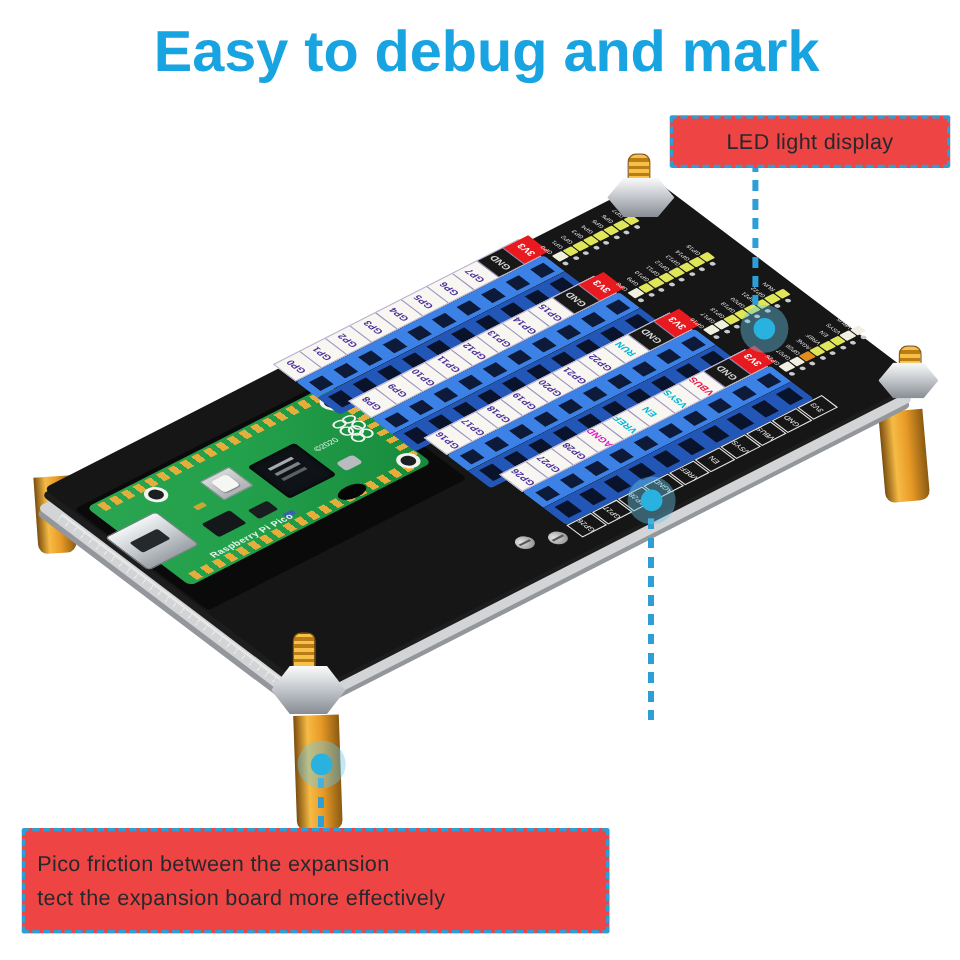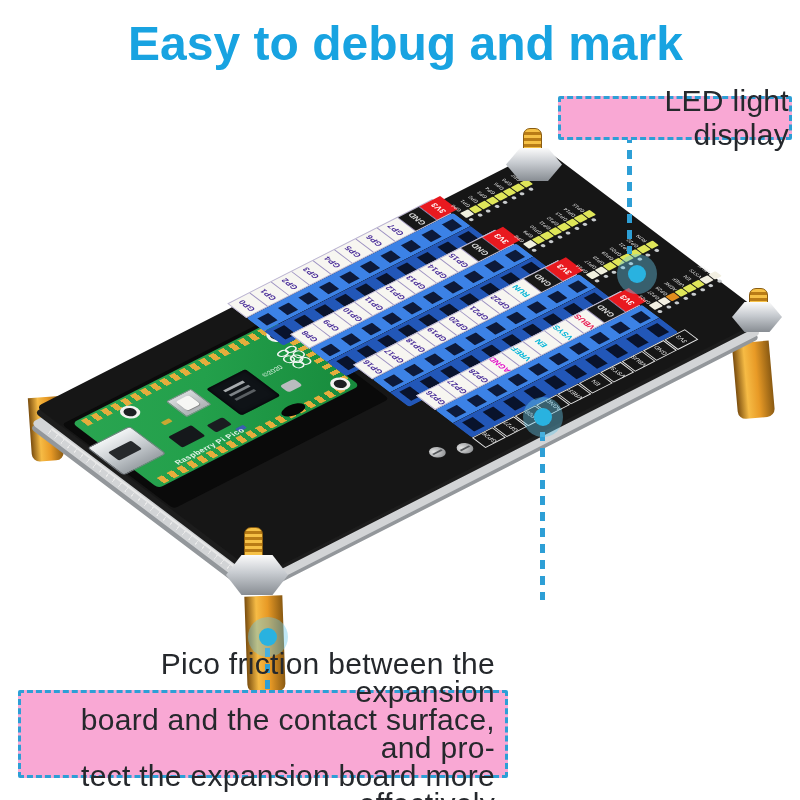--- a/index.html
+++ b/index.html
@@ -102,23 +102,23 @@
 
   
   .leg{position:absolute;background:linear-gradient(90deg,#7a4d0e,#f6bb45 30%,#e89a26 60%,#8a5a12);
        border-radius:0 0 8px 8px;}
   .nut{position:absolute;clip-path:polygon(25% 0,75% 0,100% 50%,75% 100%,25% 100%,0 50%);
        background:linear-gradient(180deg,#fbfbfb,#c7cbd0 45%,#888d93);}
   .screw{position:absolute;width:17px;border:1px solid #8a5c10;border-radius:7px 7px 2px 2px;
          background:repeating-linear-gradient(180deg,#f6c146 0 3px,#b97c16 3px 6px);}
 
   
-  .cbox{position:absolute;border:3px dashed var(--callout-border,#2d9fd6);background:#f9a8d4;
+  .cbox{position:absolute;border:3px dashed var(--callout-border,#2d9fd6);background:#ef4444;
         display:flex;align-items:center;justify-content:center;border-radius:2px;
-        font-size:30px;color:#25282c;letter-spacing:.3px;text-align:right;}
+        font-size:18px;color:#25282c;letter-spacing:.3px;}
   .cbox.multi{flex-direction:column;align-items:flex-start;justify-content:center;
               padding:4px 10px;box-sizing:border-box;line-height:28px;}
   .cline{position:absolute;width:5px;
          background:repeating-linear-gradient(180deg,var(--callout-border,#2d9fd6) 0 9px,rgba(0,0,0,0) 9px 16px);}
   .marker{position:absolute;width:40px;height:40px;border-radius:50%;
           background:rgba(104,200,233,.42);}
   .marker::after{content:"";position:absolute;left:11px;top:11px;width:18px;height:18px;
                  border-radius:50%;background:var(--marker-cyan,#29b2e0);}
 </style>
 </head>
@@ -508,17 +508,16 @@
     <span>LED light display</span>
   </div>
 
   <div class="cline" style="left:540px;top:432px;height:168px;"></div>
   <div class="marker" style="left:523px;top:397px;"></div>
 
   <div class="cline" style="left:265px;top:648px;height:44px;"></div>
   <div class="marker" style="left:248px;top:617px;"></div>
   <div class="cbox multi" style="left:18px;top:690px;width:490px;height:88px;">
     <span>Pico friction between the expansion</span>
-    <span>board and the contact surface, and pro-</span>
     <span>tect the expansion board more effectively</span>
   </div>
 
 </div>
 
 </body></html>

